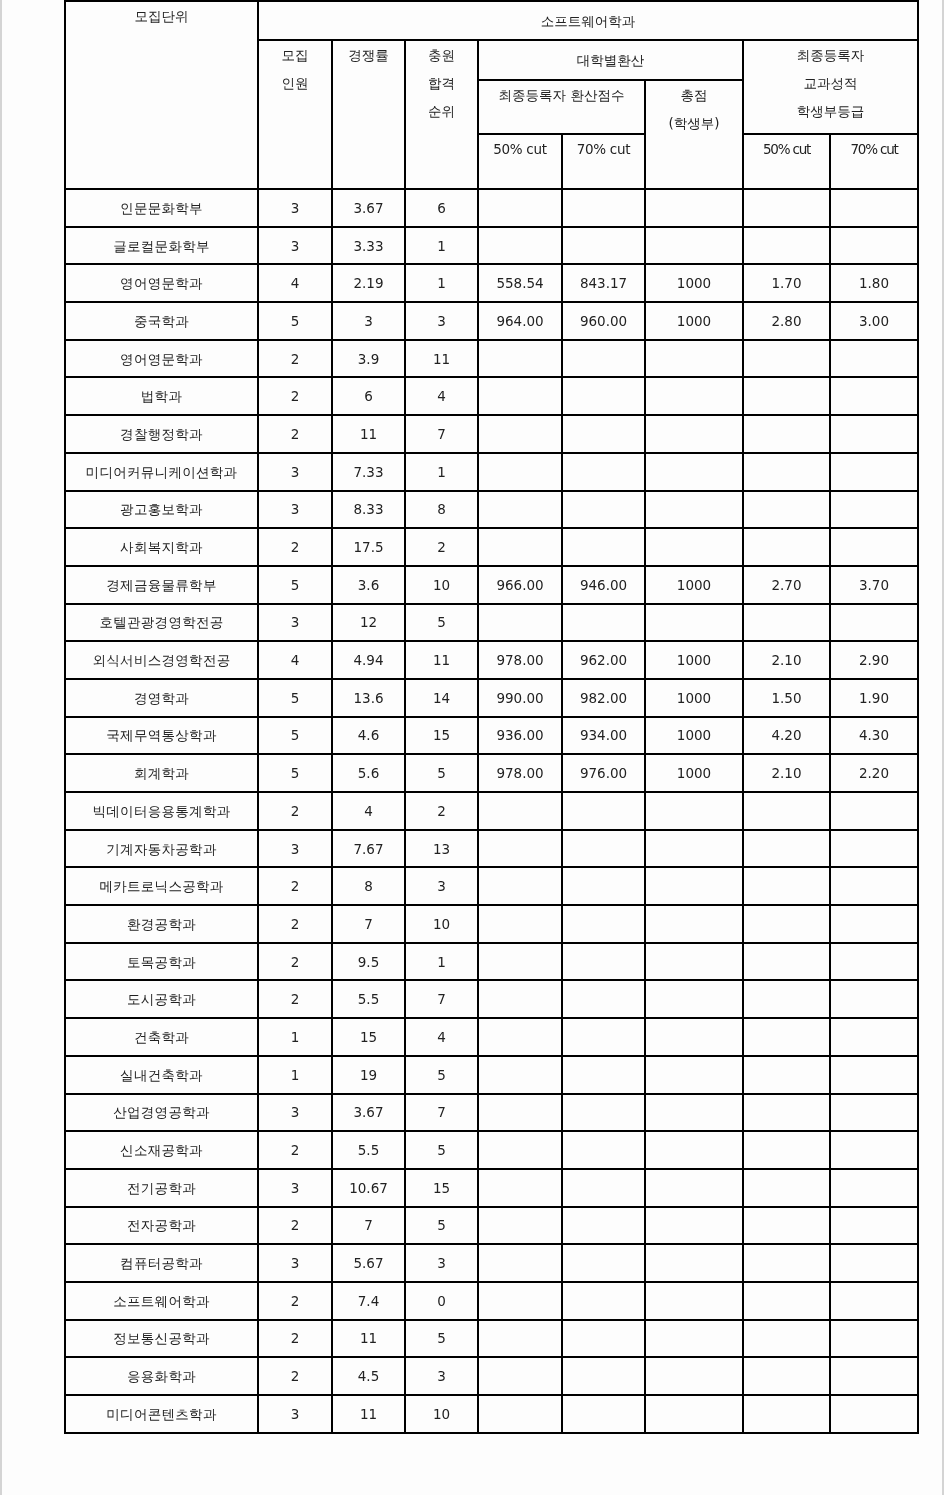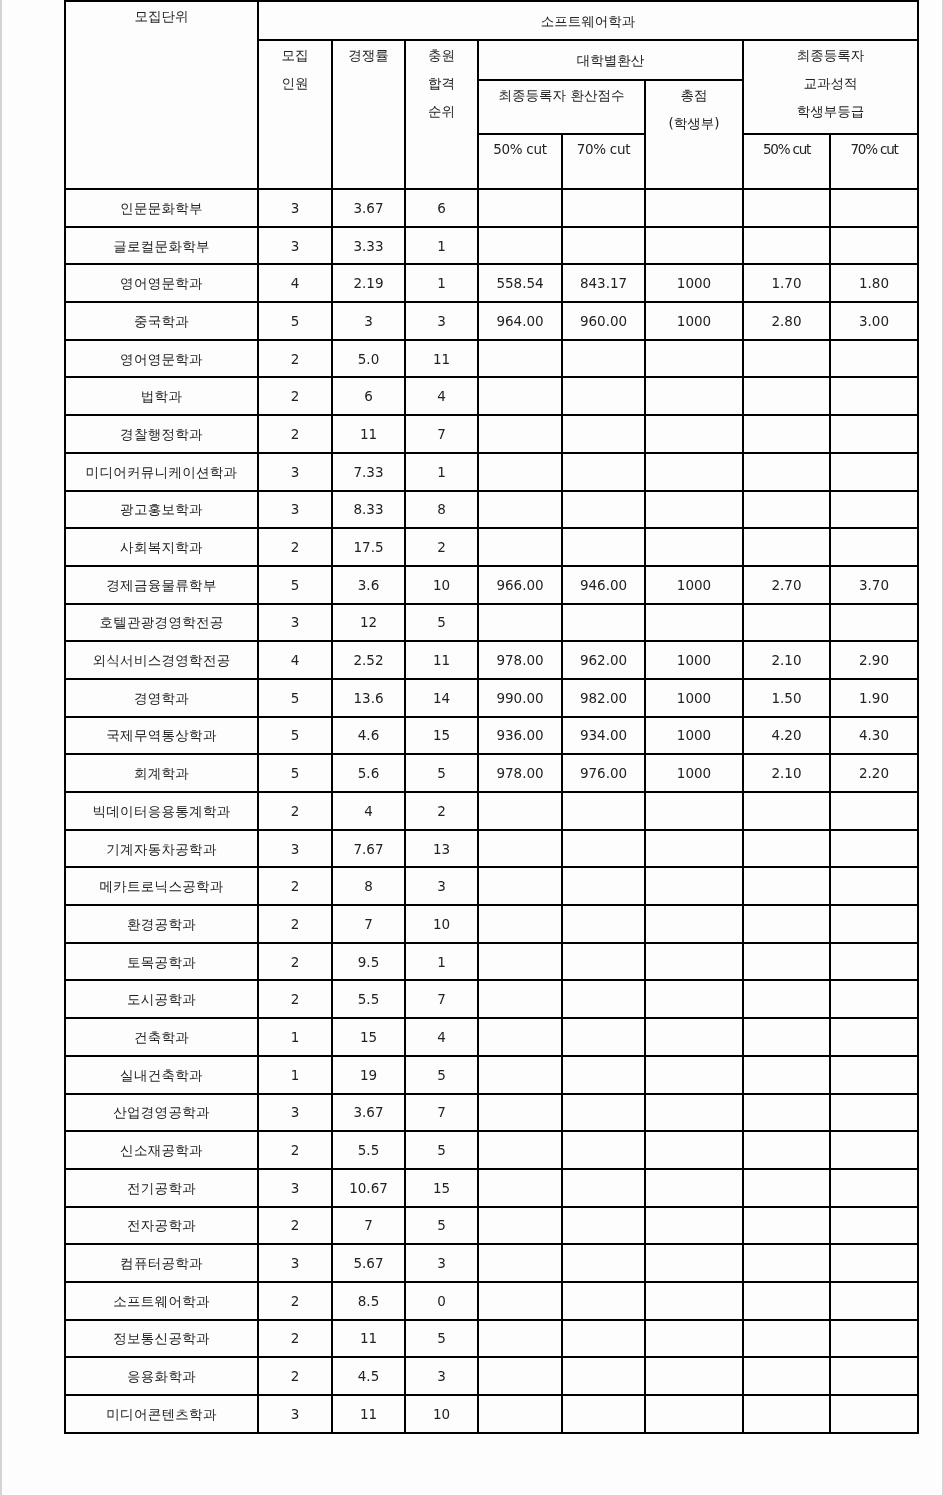--- a/index.html
+++ b/index.html
@@ -123,21 +123,21 @@
     <td>964.00</td>
     <td>960.00</td>
     <td>1000</td>
     <td>2.80</td>
     <td>3.00</td>
   </tr>
 
   <tr>
     <td class="name">영어영문학과</td>
     <td>2</td>
-    <td>5.0</td>
+    <td>3.9</td>
     <td>11</td>
     <td></td>
     <td></td>
     <td></td>
     <td></td>
     <td></td>
   </tr>
 
   <tr>
     <td class="name">법학과</td>
@@ -219,21 +219,21 @@
     <td></td>
     <td></td>
     <td></td>
     <td></td>
     <td></td>
   </tr>
 
   <tr>
     <td class="name">외식서비스경영학전공</td>
     <td>4</td>
-    <td>2.52</td>
+    <td>4.94</td>
     <td>11</td>
     <td>978.00</td>
     <td>962.00</td>
     <td>1000</td>
     <td>2.10</td>
     <td>2.90</td>
   </tr>
 
   <tr>
     <td class="name">경영학과</td>
@@ -423,21 +423,21 @@
     <td></td>
     <td></td>
     <td></td>
     <td></td>
     <td></td>
   </tr>
 
   <tr>
     <td class="name">소프트웨어학과</td>
     <td>2</td>
-    <td>8.5</td>
+    <td>7.4</td>
     <td>0</td>
     <td></td>
     <td></td>
     <td></td>
     <td></td>
     <td></td>
   </tr>
 
   <tr>
     <td class="name">정보통신공학과</td>

